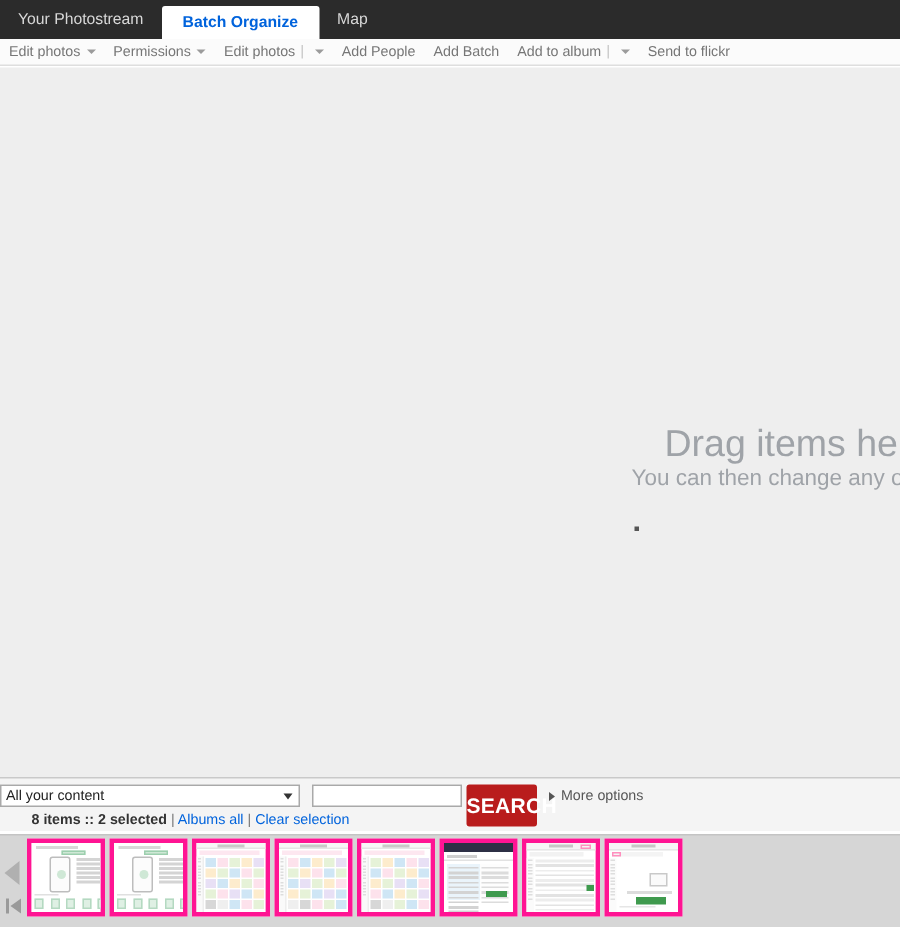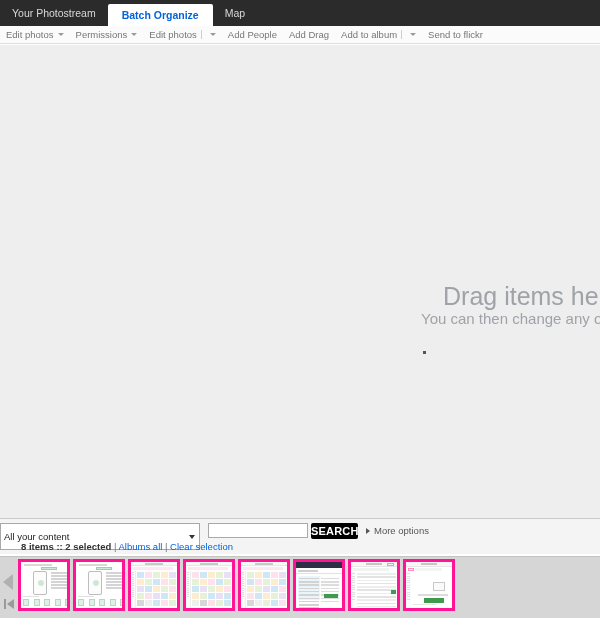--- a/index.html
+++ b/index.html
@@ -118,21 +118,21 @@
   
   .searchbar {
     position: absolute;
     top: 518px; left: 0;
     width: 600px; height: 36px;
     background: #f4f4f4;
     border-top: 1px solid #c9c9c9;
   }
   .select-wrap {
     position: absolute; left: 0; top: 4px;
-    width: 200px; height: 27px;
+    width: 200px; height: 15px;
     background: #ffffff;
     border: 1px solid #a9a9a9;
     display: flex; align-items: center;
     cursor: pointer;
   }
   .select-text {
     font-size: 9.5px; color: #222;
     padding-left: 3px; flex: 1;
     line-height: 13px;
   }
@@ -148,24 +148,24 @@
     width: 100px; height: 15px;
     background: #ffffff;
     border: 1px solid #a9a9a9;
     font-size: 9.5px;
     font-family: "Liberation Sans", sans-serif;
     padding-left: 3px;
     color: #222;
   }
   .search-btn {
     position: absolute; left: 311px; top: 4px;
-    width: 47px; height: 16px;
-    background: #000000;
+    width: 47px; height: 28px;
+    background: #b91c1c;
     color: #ffffff;
-    font-size: 11px;
+    font-size: 14px;
     font-weight: bold;
     letter-spacing: 0.2px;
     border: none;
     border-radius: 2px;
     cursor: pointer;
     font-family: "Liberation Sans", sans-serif;
   }
   .more-options {
     position: absolute; left: 366px; top: 6px;
     font-size: 9.5px; color: #555;
@@ -326,21 +326,21 @@
     <span class="tb-label">Edit photos</span>
     <span class="tb-sep"></span>
     <span class="caret"></span>
   </div>
 
   <div class="tb-item">
     <span class="tb-label">Add People</span>
   </div>
 
   <div class="tb-item">
-    <span class="tb-label">Add Drag</span>
+    <span class="tb-label">Add Batch</span>
   </div>
 
   <div class="tb-item">
     <span class="tb-label">Add to album</span>
     <span class="tb-sep"></span>
     <span class="caret"></span>
   </div>
 
   <div class="tb-item">
     <span class="tb-label">Send to flickr</span>

